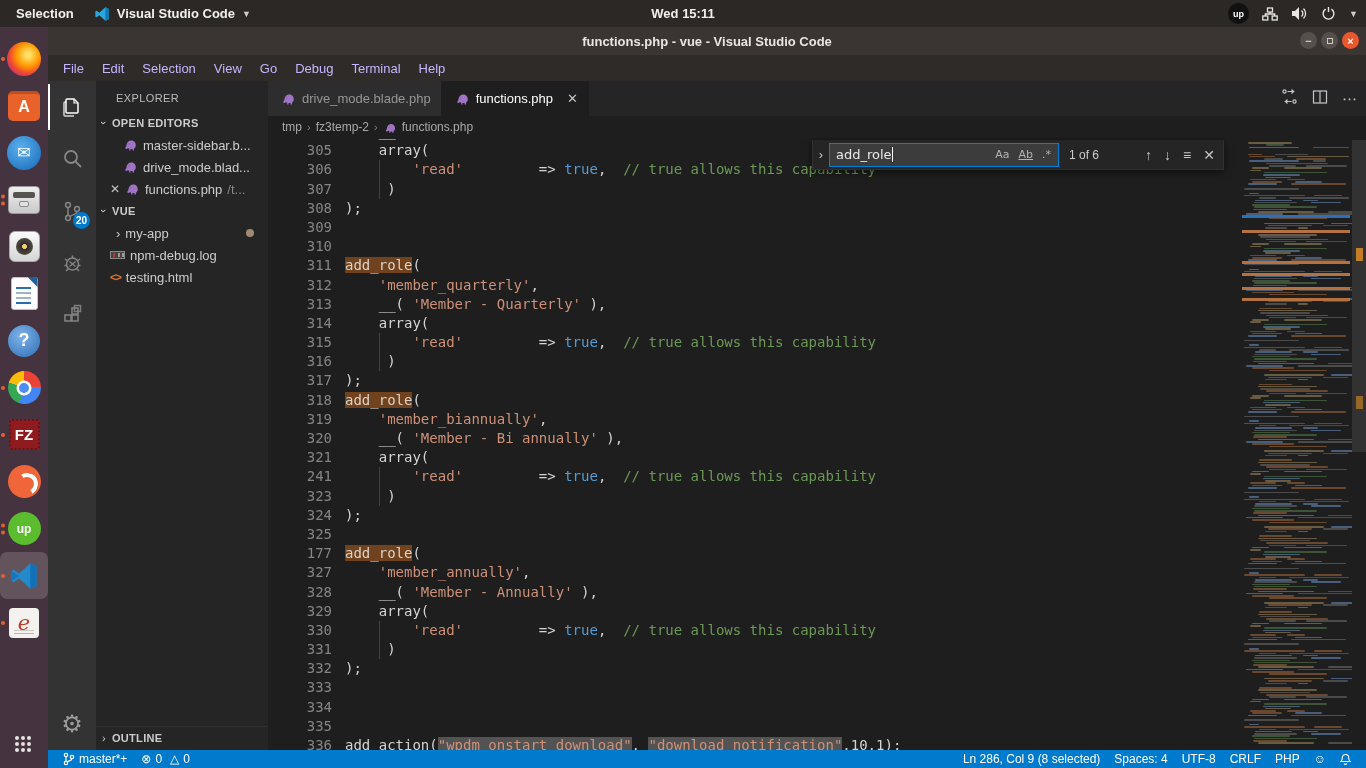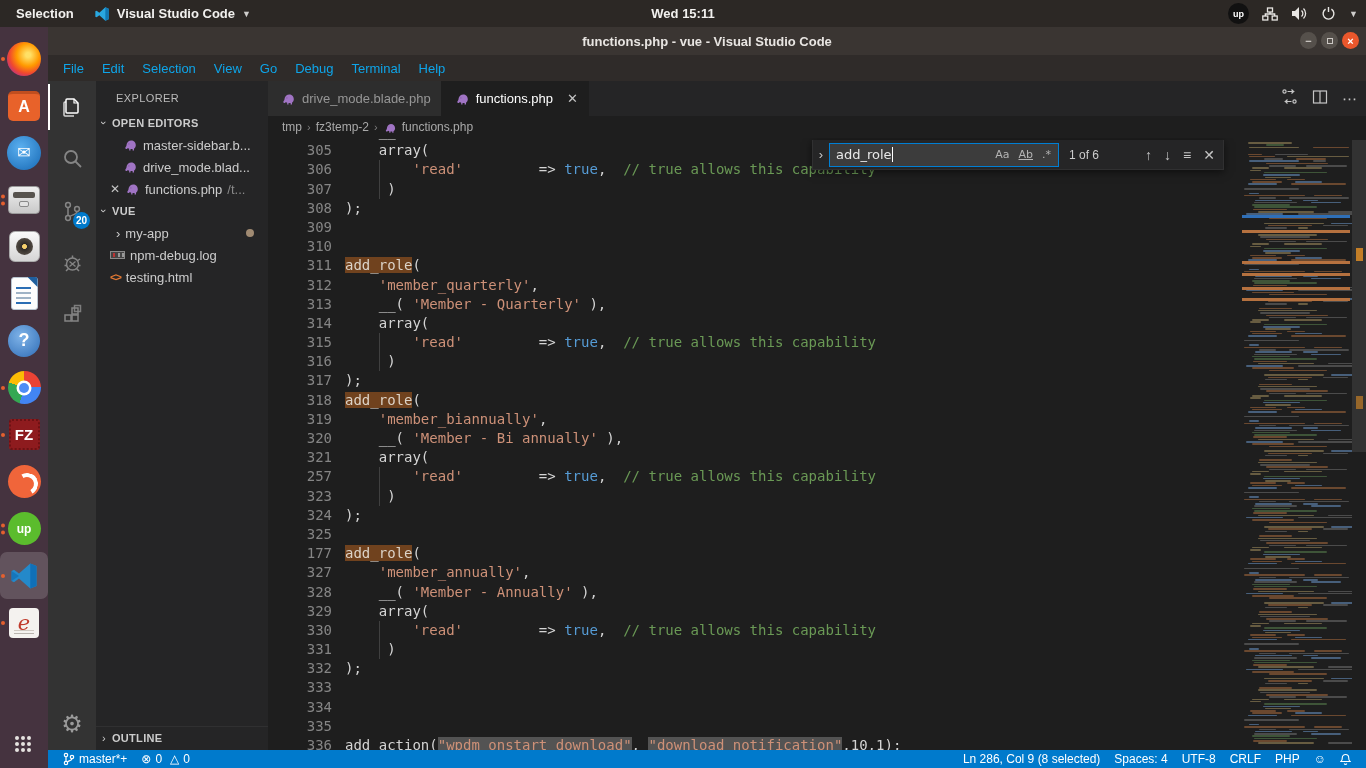--- a/index.html
+++ b/index.html
@@ -72,21 +72,21 @@
   
   .vscode { position:absolute; left:48px; top:27px; right:0; bottom:0; display:flex; flex-direction:column; }
   .titlebar { height:28px; background:#3a3532; color:#e8e5e2; display:flex; align-items:center;
     justify-content:center; font-size:13px; font-weight:bold; position:relative; flex:none; }
   .win-btns { position:absolute; right:7px; top:5px; display:flex; gap:4px; }
   .wbtn { width:17px; height:17px; border-radius:50%; background:#55504b; color:#ccc8c4;
     display:flex; align-items:center; justify-content:center; font-size:11px; }
   .wbtn.close { background:#ea572c; color:#fff; }
   .wbtn .sq { width:6px; height:6px; border:1px solid #ccc8c4; display:block; }
 
-  .menubar { height:26px; background:#2f2b29; color:#0ea5e9; display:flex; align-items:center;
+  .menubar { height:26px; background:#2f2b29; color:#c4b5fd; display:flex; align-items:center;
     font-size:13px; padding-left:6px; flex:none; }
   .menu-item { padding:3px 9px; border-radius:3px; }
 
   .main { flex:1; display:flex; min-height:0; }
 
   
   .activitybar { width:48px; background:#333333; flex:none; position:relative; }
   .ab-item { width:48px; height:52px; display:flex; align-items:center; justify-content:center; color:#858585; position:relative; }
   .ab-item.active { color:#ffffff; }
   .ab-item.active:before { content:""; position:absolute; left:0; top:3px; bottom:3px; width:2px; background:#fff; }
@@ -528,21 +528,21 @@
               <div class="cl"><span class="ln">312</span><span class="lt"><span>    </span><span class="tk-s">'member_quarterly'</span><span>,</span></span></div>
               <div class="cl"><span class="ln">313</span><span class="lt"><span>    __( </span><span class="tk-s">'Member - Quarterly'</span><span> ),</span></span></div>
               <div class="cl"><span class="ln">314</span><span class="lt"><span>    array(</span></span></div>
               <div class="cl"><span class="ln">315</span><span class="lt g"><span>        </span><span class="tk-s">'read'</span><span>         =&gt; </span><span class="tk-b">true</span><span>,</span><span class="tk-c">  // true allows this capability</span></span></div>
               <div class="cl"><span class="ln">316</span><span class="lt g"><span>     )</span></span></div>
               <div class="cl"><span class="ln">317</span><span class="lt"><span>);</span></span></div>
               <div class="cl"><span class="ln">318</span><span class="lt"><span class="tk-m">add_role</span><span>(</span></span></div>
               <div class="cl"><span class="ln">319</span><span class="lt"><span>    </span><span class="tk-s">'member_biannually'</span><span>,</span></span></div>
               <div class="cl"><span class="ln">320</span><span class="lt"><span>    __( </span><span class="tk-s">'Member - Bi annually'</span><span> ),</span></span></div>
               <div class="cl"><span class="ln">321</span><span class="lt"><span>    array(</span></span></div>
-              <div class="cl"><span class="ln">257</span><span class="lt g"><span>        </span><span class="tk-s">'read'</span><span>         =&gt; </span><span class="tk-b">true</span><span>,</span><span class="tk-c">  // true allows this capability</span></span></div>
+              <div class="cl"><span class="ln">241</span><span class="lt g"><span>        </span><span class="tk-s">'read'</span><span>         =&gt; </span><span class="tk-b">true</span><span>,</span><span class="tk-c">  // true allows this capability</span></span></div>
               <div class="cl"><span class="ln">323</span><span class="lt g"><span>     )</span></span></div>
               <div class="cl"><span class="ln">324</span><span class="lt"><span>);</span></span></div>
               <div class="cl"><span class="ln">325</span><span class="lt"></span></div>
               <div class="cl"><span class="ln">177</span><span class="lt"><span class="tk-m">add_role</span><span>(</span></span></div>
               <div class="cl"><span class="ln">327</span><span class="lt"><span>    </span><span class="tk-s">'member_annually'</span><span>,</span></span></div>
               <div class="cl"><span class="ln">328</span><span class="lt"><span>    __( </span><span class="tk-s">'Member - Annually'</span><span> ),</span></span></div>
               <div class="cl"><span class="ln">329</span><span class="lt"><span>    array(</span></span></div>
               <div class="cl"><span class="ln">330</span><span class="lt g"><span>        </span><span class="tk-s">'read'</span><span>         =&gt; </span><span class="tk-b">true</span><span>,</span><span class="tk-c">  // true allows this capability</span></span></div>
               <div class="cl"><span class="ln">331</span><span class="lt g"><span>     )</span></span></div>
               <div class="cl"><span class="ln">332</span><span class="lt"><span>);</span></span></div>

